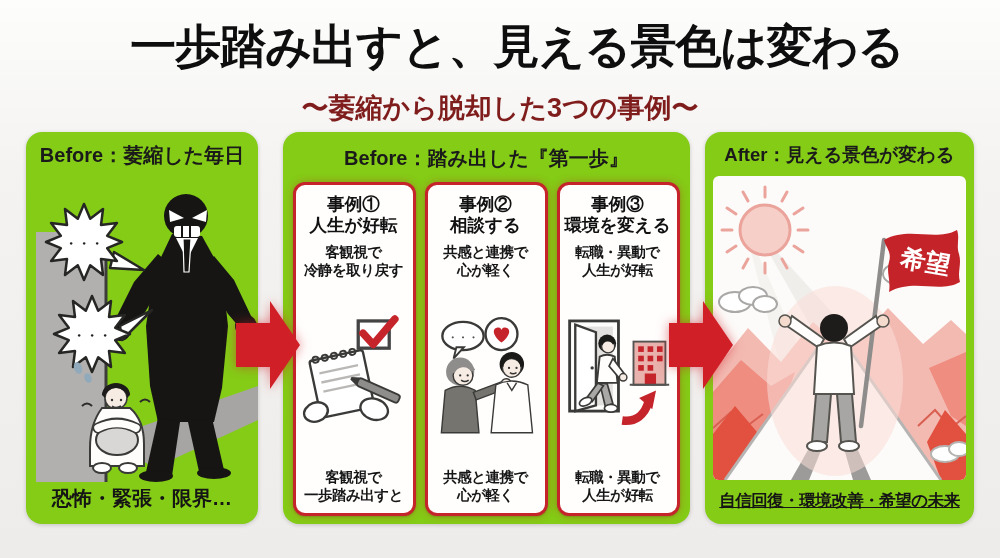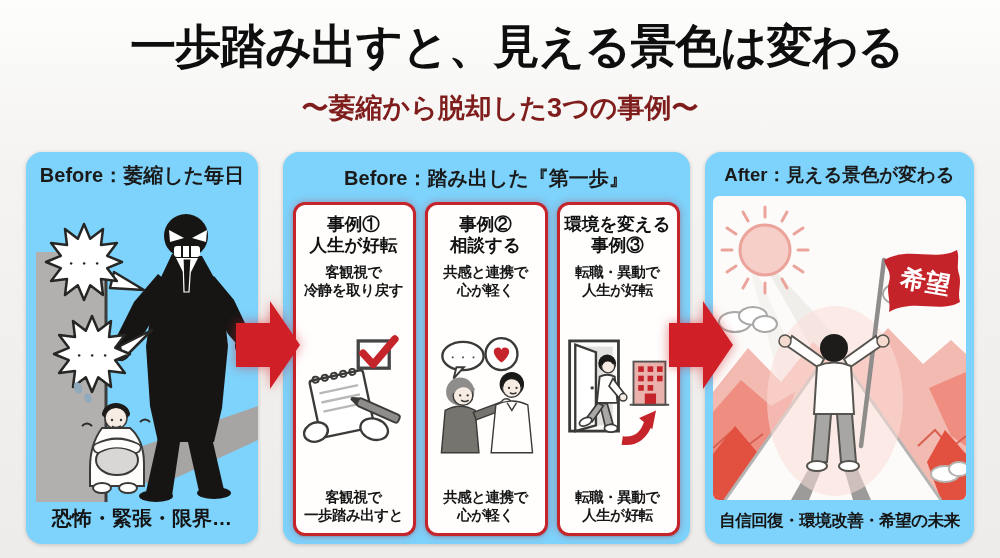--- a/index.html
+++ b/index.html
@@ -11,40 +11,40 @@
   }
   .page-title {
     position:absolute; top:16px; left:0; width:100%; text-align:center;
     font-size:46px; font-weight:900; letter-spacing:-1px; color:#0e0e0e;padding-left:34px;
   }
   .page-subtitle {
     position:absolute; top:90px; left:0; width:100%; text-align:center;
     font-size:27px; font-weight:800; color:#7f1d1d;
   }
   .panel {
-    position:absolute; top:152px; height:392px;
-    background:#7dd3fc; border-radius:16px;
+    position:absolute; top:132px; height:392px;
+    background:#84cc16; border-radius:16px;
     box-shadow: 0 1px 4px rgba(0,0,0,.18);
   }
   .panel-header {
     position:absolute; top:10px; left:0; width:100%; text-align:center;
     font-weight:800; color:#1a1a1a;
   }
   #before-panel { left:26px; width:232px; }
   #before-panel .panel-header { font-size:20px; }
   #action-panel { left:283px; width:407px; }
   #action-panel .panel-header { font-size:20px; top:13px; }
   #after-panel  { left:705px; width:269px; }
   #after-panel .panel-header { font-size:18.5px; }
   .panel-caption {
     position:absolute; bottom:12px; left:0; width:100%; text-align:center;
     font-weight:800; color:#151515;
   }
   #before-panel .panel-caption { font-size:20px; }
-  #after-panel .panel-caption { font-size:16.5px; letter-spacing:-.5px; }
+  #after-panel .panel-caption { font-size:16.5px; letter-spacing:-.5px;text-decoration:underline; }
   .before-illustration { position:absolute; top:44px; left:0; width:232px; height:306px; }
   .cards-row {
     position:absolute; top:50px; left:4px; width:399px;
     display:flex; justify-content:center; gap:9px;
   }
   .case-card {
     width:123px; height:334px; background:#fffefd;
     border:3px solid #c5242b; border-radius:12px;
     box-shadow: 0 0 8px rgba(200,30,40,.35), 0 1px 2px rgba(0,0,0,.15);
     display:flex; flex-direction:column; align-items:center;
@@ -223,22 +223,22 @@
         </g>
       </svg>
       <div class="case-caption">
         <div>共感と連携で</div>
         <div>心が軽く</div>
       </div>
     </div>
 
     <div class="case-card">
       <div class="case-head">
+        <div>事例③</div>
         <div>環境を変える</div>
-        <div>事例③</div>
       </div>
       <div class="case-sub">
         <div>転職・異動で</div>
         <div>人生が好転</div>
       </div>
       <svg class="case-art" viewBox="0 0 115 125">
         <g>
           <rect x="6" y="6" width="52" height="96" fill="#fdfdfc" stroke="#3a3a38" stroke-width="3"></rect>
           <rect x="12" y="12" width="40" height="84" fill="#e2e1df"></rect>
           <polygon points="12,10 34,18 34,96 12,102" fill="#fff" stroke="#3a3a38" stroke-width="2.5"></polygon>

